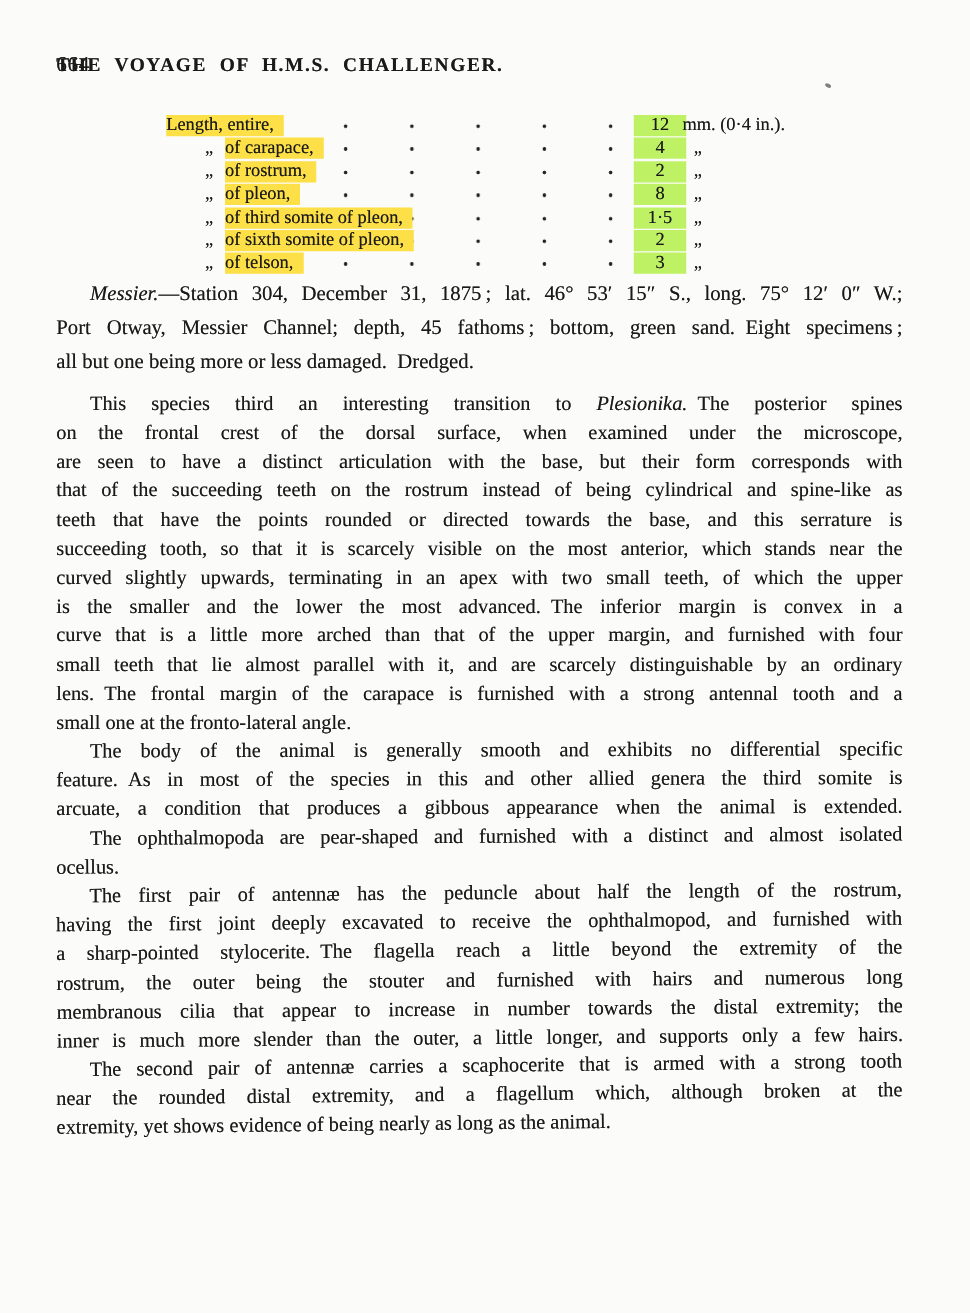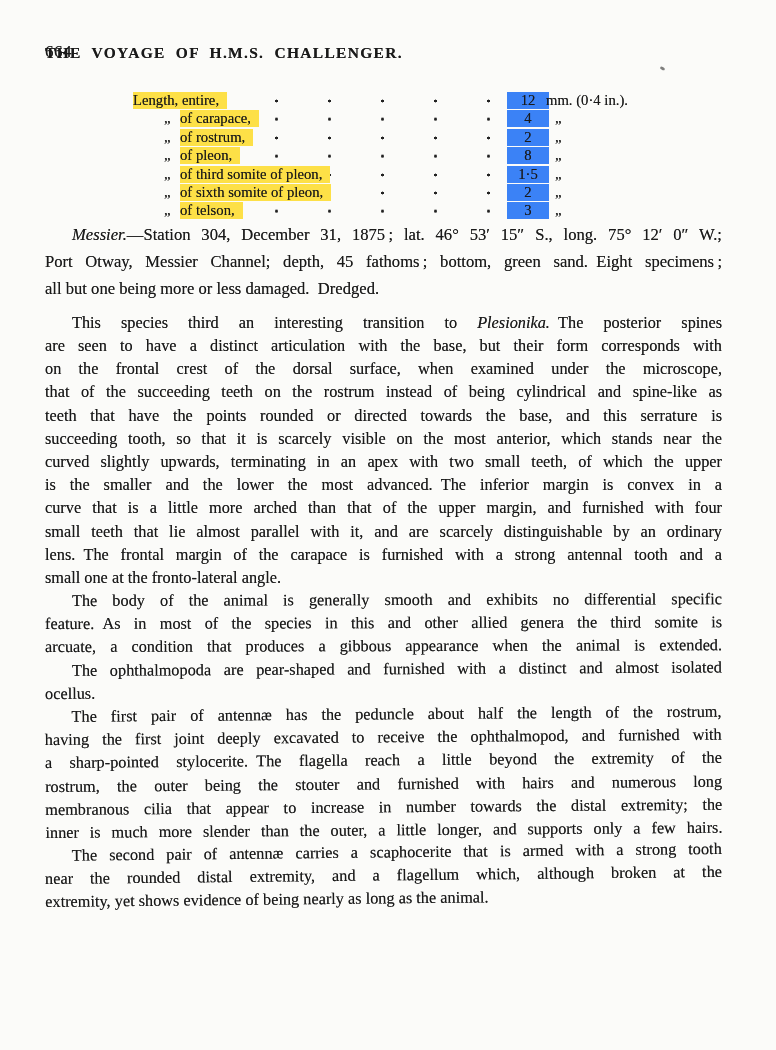--- a/index.html
+++ b/index.html
@@ -38,21 +38,21 @@
     position:absolute;left:60px;top:0;width:312px;height:100%;
     background-image:radial-gradient(circle,#222 1.25px,rgba(0,0,0,0) 1.7px);
     background-size:53px 100%;
     background-position:4px 58%;
     background-repeat:repeat-x;
     z-index:1;
   }
   .ditto{position:absolute;left:28px;top:0;z-index:2;background:#fbfbf9;padding:0 3px;}
   .mlabel{position:absolute;left:47px;top:0;z-index:2;background:#fde047;padding-right:8px;white-space:nowrap;}
   .mlabel.first{left:0;}
-  .mval{position:absolute;left:374px;top:0;width:42px;text-align:center;z-index:2;background:#3b82f6;}
+  .mval{position:absolute;left:374px;top:0;width:42px;text-align:center;z-index:2;background:#bef264;}
   .munit{position:absolute;left:413px;top:0;white-space:nowrap;z-index:2;}
   .munit.unit-ditto{padding-left:9px;}
 
   
   .tline{
     text-align:justify;
     text-align-last:justify;
     white-space:nowrap; 
   }
   .para .tline{white-space:normal;}
@@ -134,22 +134,22 @@
 
     <div class="habitat para">
         <div class="tline"><i>Messier.</i><span>—Station 304, December 31, 1875 ; lat. 46° 53′ 15″ S., long. 75° 12′ 0″ W.;</span></div>
         <div class="tline"><span>Port Otway, Messier Channel; depth, 45 fathoms ; bottom, green sand. Eight specimens ;</span></div>
         <div class="tline tl-left"><span>all but one being more or less damaged. Dredged.</span></div>
       </div>
 
     <div class="paragraphs">
       <div class="para">
           <div class="tline"><span>This species third an interesting transition to </span><i>Plesionika.</i><span> The posterior spines</span></div>
+          <div class="tline"><span>on the frontal crest of the dorsal surface, when examined under the microscope,</span></div>
           <div class="tline"><span>are seen to have a distinct articulation with the base, but their form corresponds with</span></div>
-          <div class="tline"><span>on the frontal crest of the dorsal surface, when examined under the microscope,</span></div>
           <div class="tline"><span>that of the succeeding teeth on the rostrum instead of being cylindrical and spine-like as</span></div>
           <div class="tline"><span>teeth that have the points rounded or directed towards the base, and this serrature is</span></div>
           <div class="tline"><span>succeeding tooth, so that it is scarcely visible on the most anterior, which stands near the</span></div>
           <div class="tline"><span>curved slightly upwards, terminating in an apex with two small teeth, of which the upper</span></div>
           <div class="tline"><span>is the smaller and the lower the most advanced. The inferior margin is convex in a</span></div>
           <div class="tline"><span>curve that is a little more arched than that of the upper margin, and furnished with four</span></div>
           <div class="tline"><span>small teeth that lie almost parallel with it, and are scarcely distinguishable by an ordinary</span></div>
           <div class="tline"><span>lens. The frontal margin of the carapace is furnished with a strong antennal tooth and a</span></div>
           <div class="tline tl-left"><span>small one at the fronto-lateral angle.</span></div>
         </div>

